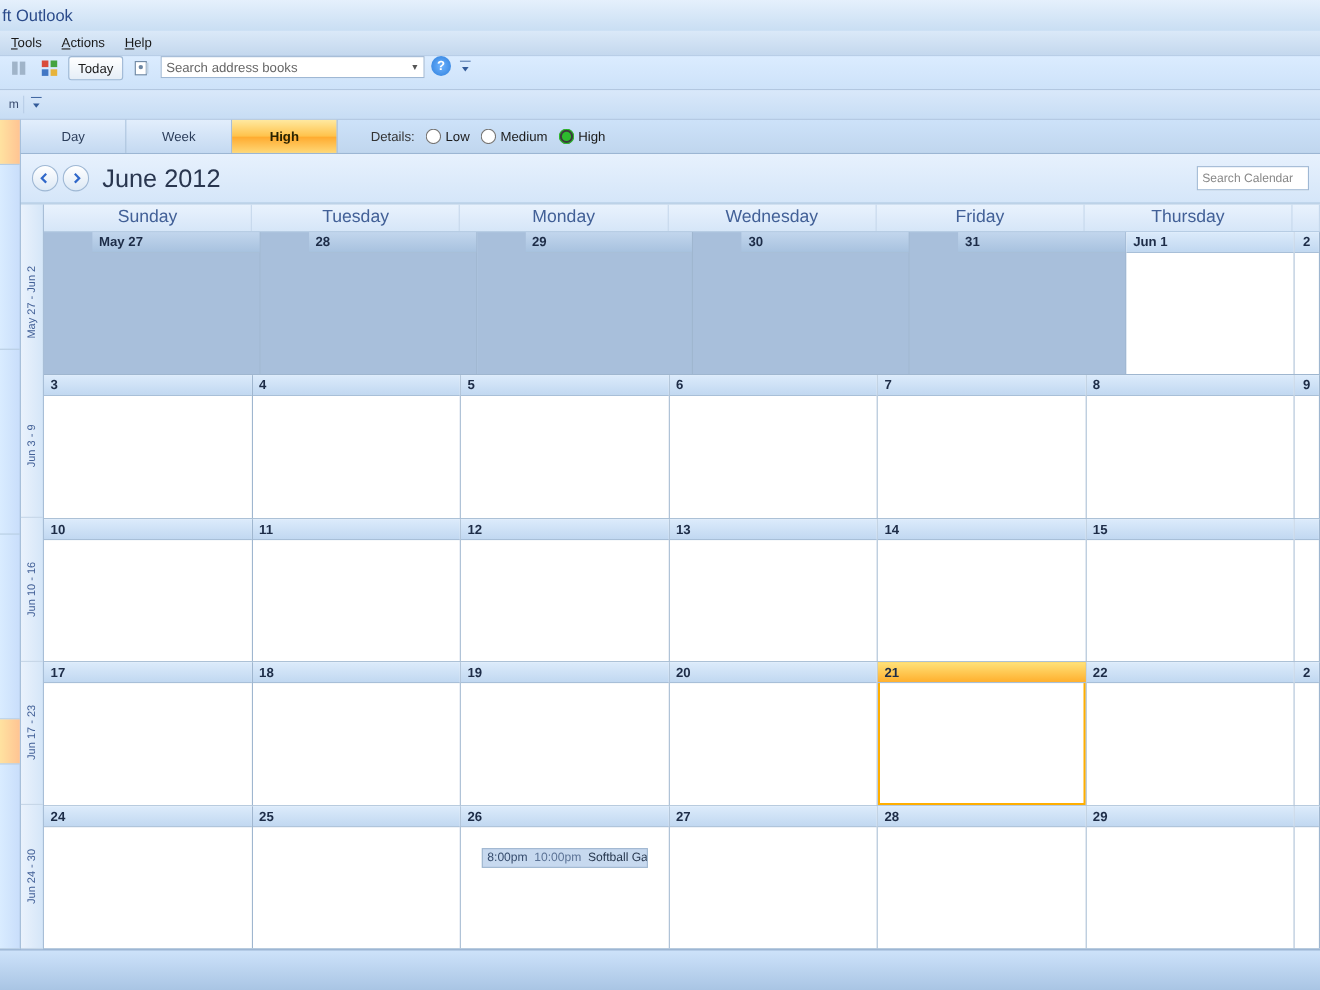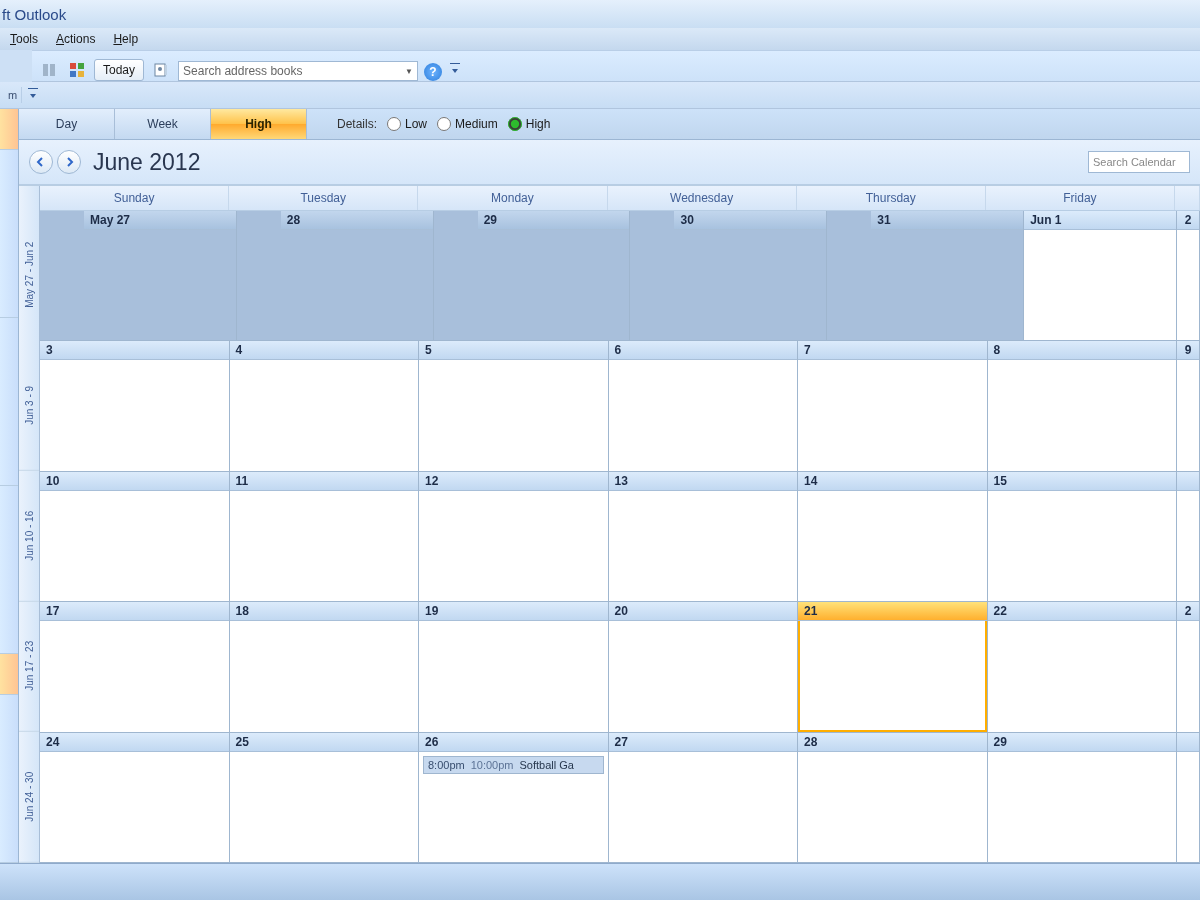--- a/index.html
+++ b/index.html
@@ -1,21 +1,21 @@
 <!DOCTYPE html>
 <html><head>
 <meta charset="utf-8">
 <style>
 html,body{margin:0;padding:0;height:100%;width:100%;font-family:"Segoe UI","Tahoma",Arial,sans-serif;font-size:12px;color:#1a1a1a;background:#cde0f5;}
 .window{display:flex;flex-direction:column;height:900px;width:1200px;overflow:hidden;position:relative;}
 .titlebar{height:28px;background:linear-gradient(#e5f0fc,#c9def3);display:flex;align-items:center;padding:0 2px;color:#2a4a8a;font-size:15px;}
 .menubar{height:22px;background:linear-gradient(#dbe9f8,#c4d8ee);display:flex;align-items:center;padding:0 10px;gap:18px;}
 .menubar span{cursor:default;}
 .menubar span u{text-decoration:underline;}
-.toolbar{height:30px;background:linear-gradient(#dbecff,#cde2f9);display:flex;align-items:flex-end;padding:0 6px;gap:6px;border-top:1px solid #b9cee7;border-bottom:1px solid #b0c5de;margin-left:32px;}
+.toolbar{height:30px;background:linear-gradient(#dbecff,#cde2f9);display:flex;align-items:flex-start;padding:0 6px;gap:6px;border-top:1px solid #b9cee7;border-bottom:1px solid #b0c5de;}
 .toolbar .ico{width:20px;height:20px;display:flex;align-items:center;justify-content:center;border:1px solid transparent;border-radius:3px;}
 .toolbar .btn{height:20px;padding:0 8px;display:flex;align-items:center;border:1px solid #9fb8d4;background:linear-gradient(#ffffff,#e5eef7);border-radius:3px;}
 .searchab{width:230px;height:18px;border:1px solid #9fb8d4;background:#fff;display:flex;align-items:center;padding:0 4px;color:#666;}
 .searchab .dd{margin-left:auto;font-size:8px;color:#555;}
 .help-ico{width:18px;height:18px;border-radius:50%;background:radial-gradient(#6db3ff,#2d7edb);color:#fff;font-weight:bold;display:flex;align-items:center;justify-content:center;font-size:12px;}
 .secondbar{height:26px;background:linear-gradient(#d9e8fa,#c7ddf4);border-bottom:1px solid #b0c5de;display:flex;align-items:center;padding:0 4px;}
 .secondbar .tab{font-size:11px;padding:2px 4px;color:#3a4e71;border-right:1px solid #b8cee7;}
 .secondbar .dd2{font-size:8px;padding:0 6px;color:#335b99;}
 .body{flex:1;display:flex;min-height:0;}
 .navstrip{width:18px;background:linear-gradient(90deg,#d9ecff,#c9defb);border-right:1px solid #9cb6d3;display:flex;flex-direction:column;}
@@ -32,33 +32,33 @@
 .headerrow{height:44px;background:linear-gradient(#e7f1fd,#d5e6f9);display:flex;align-items:center;padding:0 10px;border-bottom:1px solid #b7cde4;}
 .navbtn{width:22px;height:22px;border:1px solid #9fb8d4;border-radius:50%;background:linear-gradient(#ffffff,#dde9f5);color:#2f67c9;display:flex;align-items:center;justify-content:center;font-size:12px;margin-right:4px;}
 .monthtitle{font-size:23px;color:#29364f;margin-left:8px;}
 .searchcal{margin-left:auto;height:20px;width:92px;border:1px solid #9fb8d4;background:#fff;color:#888;padding:0 4px;display:flex;align-items:center;font-size:11px;overflow:hidden;white-space:nowrap;}
 .cal{flex:1;display:flex;min-height:0;border-top:1px solid #b8cde2;}
 .weeklabels{width:20px;background:linear-gradient(90deg,#eaf2fc,#d5e6f8);display:flex;flex-direction:column;border-right:1px solid #a8bed7;}
 .weeklabels .wl{flex:1;display:flex;align-items:center;justify-content:center;writing-mode:vertical-rl;transform:rotate(180deg);font-size:10px;color:#426097;border-top:1px solid #c6d7e8;}
 .weeklabels .wl:first-child{border-top:none;}
 .grid{flex:1;display:flex;flex-direction:column;min-width:0;}
 .dowrow{height:24px;display:flex;background:linear-gradient(#e9f2fd,#d6e6f8);border-bottom:1px solid #b7cde4;}
-.dowrow .dow{flex:1;display:flex;align-items:center;justify-content:center;color:#426097;font-size:12px;border-right:1px solid #c6d8ec;}
+.dowrow .dow{flex:1;display:flex;align-items:center;justify-content:center;color:#426097;font-size:16px;border-right:1px solid #c6d8ec;}
 .dowrow .dow:last-child{flex:0 0 24px;}
 .weeks{flex:1;display:flex;flex-direction:column;}
 .week{flex:1;display:flex;border-bottom:1px solid #9fb6cf;}
 .day{flex:1;display:flex;flex-direction:column;border-right:1px solid #9fb6cf;background:#fff;min-width:0;}
 .dayhead{height:18px;background:linear-gradient(#dcebfb,#c1d8f1);border-bottom:1px solid #a8bfd8;padding:0 6px;font-weight:bold;font-size:12px;color:#1d2c47;display:flex;align-items:center;}
 .day.prevmonth{background:#a8bfdb;padding-left:44px;}
 .day.prevmonth .dayhead{background:linear-gradient(#c2d6ed,#a8c2df);}
 .day.today{box-shadow:inset 0 0 0 2px #ffae00;}
 .day.today .dayhead{background:linear-gradient(#ffe27a,#ffb02e);}
 .day.satstub{flex:0 0 22px;}
 .day.satstub .dayhead{justify-content:center;padding:0;}
-.event{margin:4px;background:#c7d9ef;border:1px solid #9fb6cf;padding:2px 4px;font-size:11px;color:#27374e;white-space:nowrap;overflow:hidden;display:flex;gap:6px;}
+.event{margin:19px;background:#c7d9ef;border:1px solid #9fb6cf;padding:2px 4px;font-size:11px;color:#27374e;white-space:nowrap;overflow:hidden;display:flex;gap:6px;}
 .event .time{color:#374d6e;}
 .event .time2{color:#5c7396;}
 .statusbar{height:36px;background:linear-gradient(#cde2fa,#a9c5e4);border-top:1px solid #8faacb;}
 
 svg{display:block;}
 </style>
 </head>
 <body>
 
 <div class="window">
@@ -188,22 +188,22 @@
               <div class="wl">Jun 17 - 23</div>
               <div class="wl">Jun 24 - 30</div>
             </div>
           </div>
         <div class="grid">
           <div class="dowrow" id="dowrow">
               <div class="dow">Sunday</div>
               <div class="dow">Tuesday</div>
               <div class="dow">Monday</div>
               <div class="dow">Wednesday</div>
+              <div class="dow">Friday</div>
               <div class="dow">Thursday</div>
-              <div class="dow">Friday</div>
               <div class="dow" style="flex: 0 0 24px;"></div>
             </div>
           <div class="weeks" id="weeks">
               <div class="week">
                 <div class="day prevmonth">
                   <div class="dayhead">May 27</div>
                   <div style="flex: 1 1 0%;"></div>
                 </div>
                 <div class="day prevmonth">
                   <div class="dayhead">28</div>

